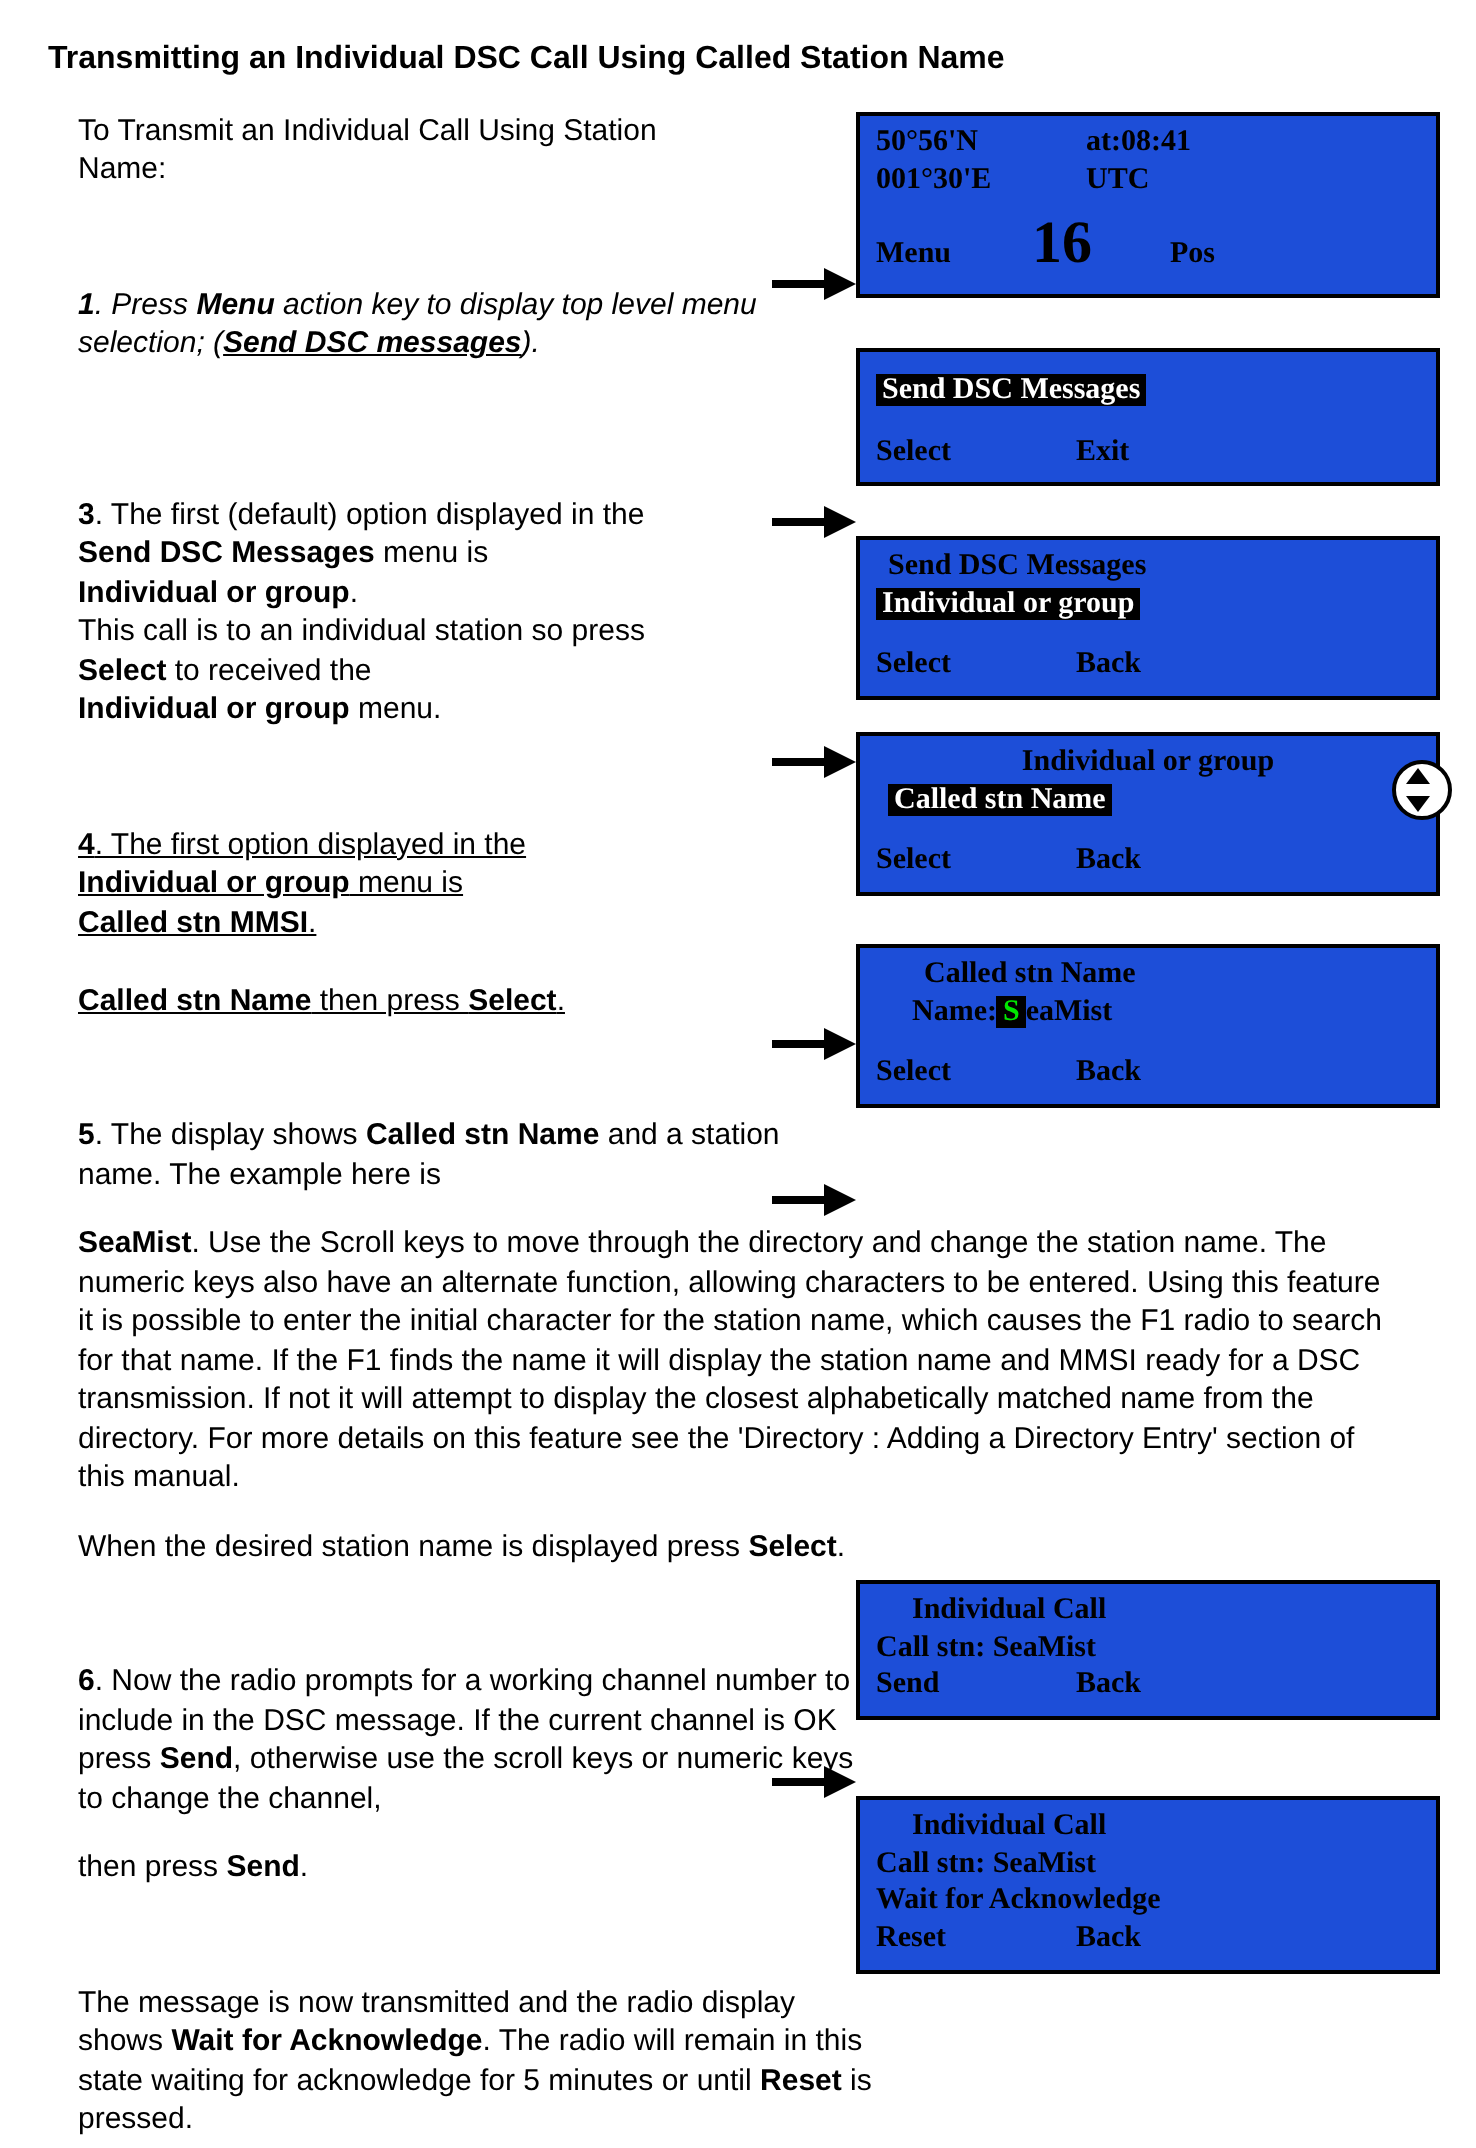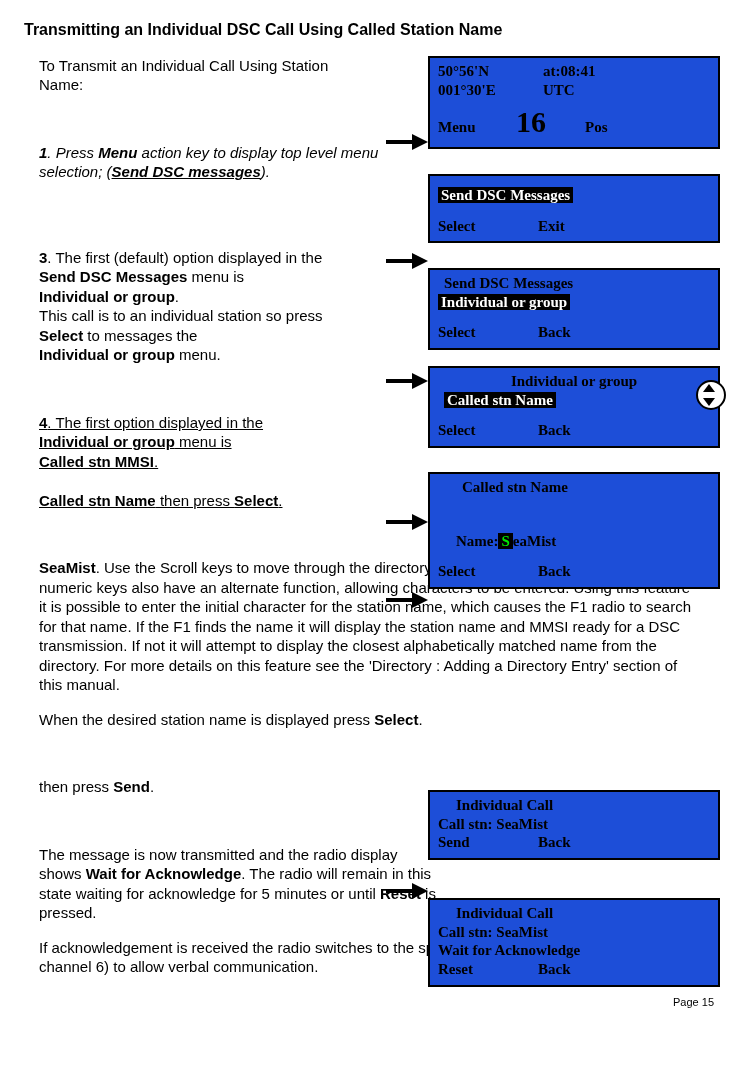--- a/index.html
+++ b/index.html
@@ -147,21 +147,21 @@
   <div><span class="invw" style="margin-left:6px;">Called stn Name</span></div>
   <div style="height:12px;"></div>
   <div class="row2">
         <span>Select</span>
         <span>Back</span>
       </div>
 </div>
 
 <div class="screen" style="top:416px;">
   <div style="padding-left:24px;"><span>Called stn Name</span></div>
-  <div style="padding-left:18px;margin-top:35px;"><span>Name:</span><span class="inv">S</span><span>eaMist</span></div>
+  <div style="padding-left:18px;"><span>Name:</span><span class="inv">S</span><span>eaMist</span></div>
   <div style="height:12px;"></div>
   <div class="row2">
         <span>Select</span>
         <span>Back</span>
       </div>
 </div>
 
 <div class="screen" style="top:734px;">
   <div style="padding-left:18px;"><span>Individual Call</span></div>
   <div><span>Call stn: SeaMist</span></div>
@@ -192,30 +192,32 @@
 
 <div class="leftcol">
   <p style="max-width:365px;"><span>To Transmit an Individual Call Using Station</span><br><span>Name:</span></p>
   <div class="para-spacer"></div>
 
   <p style="max-width:390px;font-style:italic;"><b>1</b><span>. Press </span><b>Menu</b><span> action key  to  display top level menu selection; (</span><b class="underline">Send DSC messages</b><span>).</span></p>
   <div class="para-spacer"></div>
 
   <div class="para-spacer"></div>
 
-  <p style="max-width:370px;"><b>3</b><span>. The first (default) option displayed in the</span><br><b>Send DSC Messages</b><span> menu is</span><br><b>Individual or group</b><span>.</span><br><span>This call is to an individual station so press</span><br><b>Select</b><span> to messages the</span><br><b>Individual or group</b><span> menu.</span></p>
+  <p style="max-width:370px;"><b>3</b><span>. The first (default) option displayed in the</span><br><b>Send DSC Messages</b><span> menu is</span><br><b>Individual or group</b><span>.</span><br><span>This call is to an individual station so press</span><br><b>Select</b><span> to received the</span><br><b>Individual or group</b><span> menu.</span></p>
   <div class="para-spacer"></div>
 
   <p style="max-width:376px;text-decoration:underline;"><b>4</b><span>. The first option displayed in the</span><br><b>Individual or group</b><span> menu is</span><br><b>Called stn MMSI</b><span>.</span><br><br><b>Called stn Name</b><span>  then press </span><b>Select</b><span>.</span></p>
   <div class="para-spacer"></div>
 
+  <p style="max-width:395px;"><b>5</b><span>. The display shows </span><b>Called stn Name</b><span>  and a station name. The example here is</span></p>
   <p><b>SeaMist</b><span>. Use the Scroll keys to move through the directory and change the station name. The numeric keys also have an alternate function, allowing characters to be entered. Using this feature it is possible to enter the initial character for the station name, which causes the F1 radio to search for that name. If the F1 finds the name it will display the station name and MMSI ready for a DSC transmission. If not it will attempt to display the closest alphabetically matched name from the directory. For more details on this feature see the 'Directory : Adding a Directory Entry' section of this manual.</span></p>
   <p><span>When the desired station name is displayed press </span><b>Select</b><span>.</span></p>
   <div class="para-spacer"></div>
 
+  <p style="max-width:400px;"><b>6</b><span>. Now the radio prompts for a working channel number to include in the DSC message. If the current channel is OK press </span><b>Send</b><span>, otherwise use the scroll keys or numeric keys to change the channel,</span></p>
   <p style="max-width:400px;"><span>then press </span><b>Send</b><span>.</span></p>
   <div class="para-spacer"></div>
 
   <p style="max-width:400px;"><span>The message is now transmitted and the radio display shows </span><b>Wait for Acknowledge</b><span>. The radio will remain in this state waiting for acknowledge for 5 minutes or until </span><b>Reset</b><span> is pressed.</span></p>
   <p><span>If acknowledgement is received the radio switches to the specified working channel (normally channel 6) to allow verbal communication.</span></p>
 </div>
 
 </div>
 
 <div class="footer">Page 15</div>

